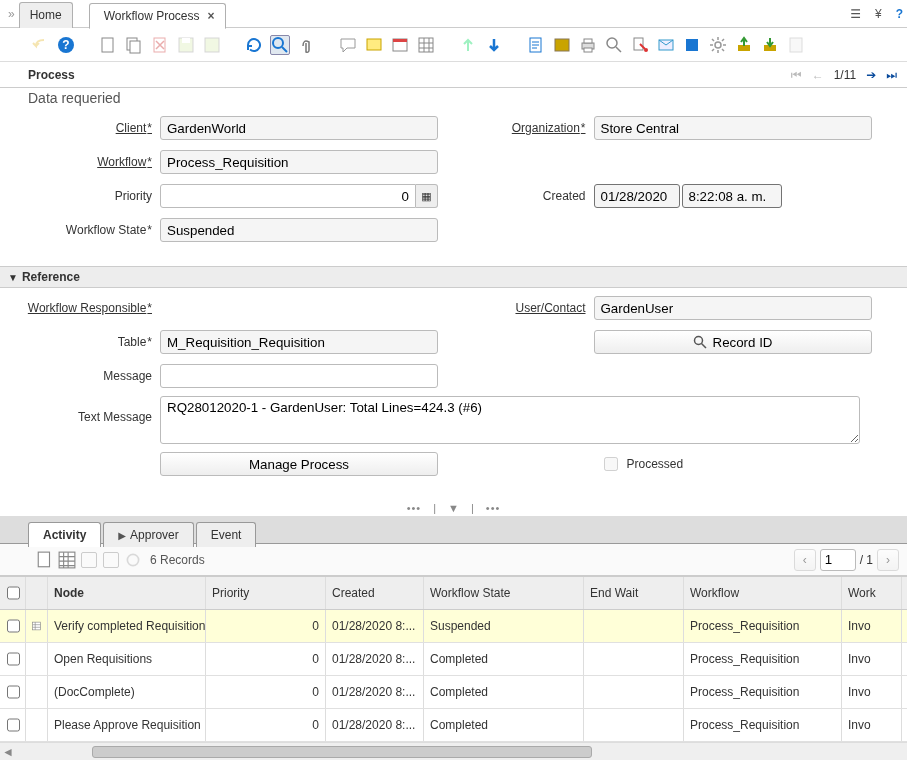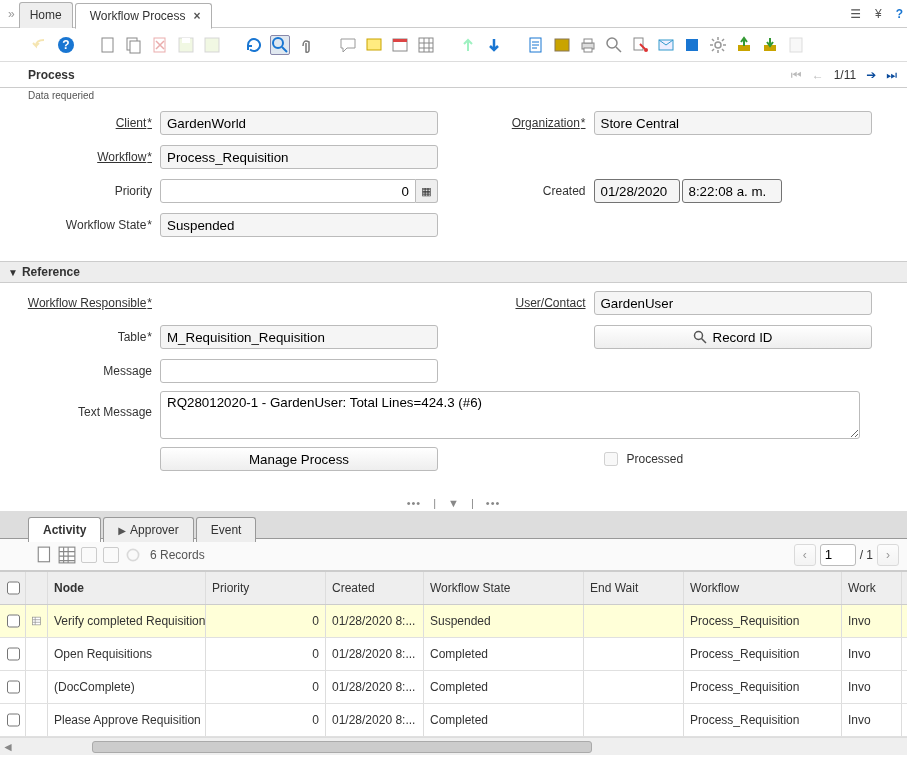--- a/index.html
+++ b/index.html
@@ -2,21 +2,21 @@
 <html><head>
 <meta charset="utf-8">
 <style>
   * { box-sizing: border-box; font-family: Arial, Helvetica, sans-serif; }
   body { margin: 0; padding: 0; font-size: 12px; color: #333; background: #fff; width: 907px; }
   
   
   .top-bar { display: flex; align-items: center; border-bottom: 1px solid #ccc; height: 28px; padding: 0 4px; }
   .top-bar .chevron { color: #999; margin: 0 4px; cursor: pointer; }
   .tabs { display: flex; align-items: flex-end; height: 28px; }
-  .tab { display: flex; align-items: center; padding: 4px 10px; border: 1px solid #b0b0b0; border-bottom: none; background: #eee; margin-right: 2px; border-radius: 3px 3px 0 0; cursor: pointer; height: 26px; }
+  .tab { display: flex; align-items: center; padding: 4px 10px; border: 1px solid #b0b0b0; border-bottom: none; background: #eee; margin-right: 16px; border-radius: 3px 3px 0 0; cursor: pointer; height: 26px; }
   .tab.active { background: #fff; border-bottom: 1px solid #fff; position: relative; top: 1px; }
   .tab .tab-icon { margin-right: 4px; font-size: 10px; }
   .tab .close-x { margin-left: 8px; color: #555; font-weight: bold; cursor: pointer; }
   .top-bar .spacer { flex: 1; }
   .top-bar .right-icons { display: flex; gap: 14px; align-items: center; color: #555; }
   .top-bar .right-icons span { cursor: pointer; }
   
   
   .toolbar { display: flex; align-items: center; padding: 6px 6px 6px 30px; gap: 6px; border-bottom: 1px solid #ddd; height: 34px; }
   .toolbar .tb-sep { width: 10px; }
@@ -26,21 +26,21 @@
   .toolbar .icon.selected { background: #e0e8f0; border: 1px solid #88a; border-radius: 2px; }
   
   
   .section-header { display: flex; align-items: center; padding: 4px 10px 4px 28px; border-bottom: 1px solid #ccc; height: 26px; }
   .section-header .title { font-weight: bold; flex: 1; }
   .section-header .nav { display: flex; align-items: center; gap: 10px; }
   .section-header .nav .nav-icon { cursor: pointer; color: #0a4b9c; }
   .section-header .nav .nav-icon.disabled { color: #bbb; cursor: default; }
   .section-header .nav .counter { color: #333; }
   
-  .status-row { padding: 2px 10px 2px 28px; color: #555; font-size: 10px; }
+  .status-row { padding: 2px 10px 2px 28px; color: #555; font-size: 14px; }
   
   
   .form-area { padding: 6px 20px 16px 20px; }
   .form-row { display: flex; align-items: center; margin-bottom: 6px; min-height: 28px; }
   .form-row .left-group, .form-row .right-group { display: flex; align-items: center; flex: 1; }
   .label { width: 140px; text-align: right; padding-right: 8px; color: #333; }
   .label.link { text-decoration: underline; color: #333; cursor: pointer; }
   .label .req { color: #333; margin-left: 1px; }
   .field-input { width: 278px; height: 24px; padding: 3px 6px; border: 1px solid #bbb; border-radius: 3px; background: #f5f5f5; }
   .field-input.editable { background: #fff; }

